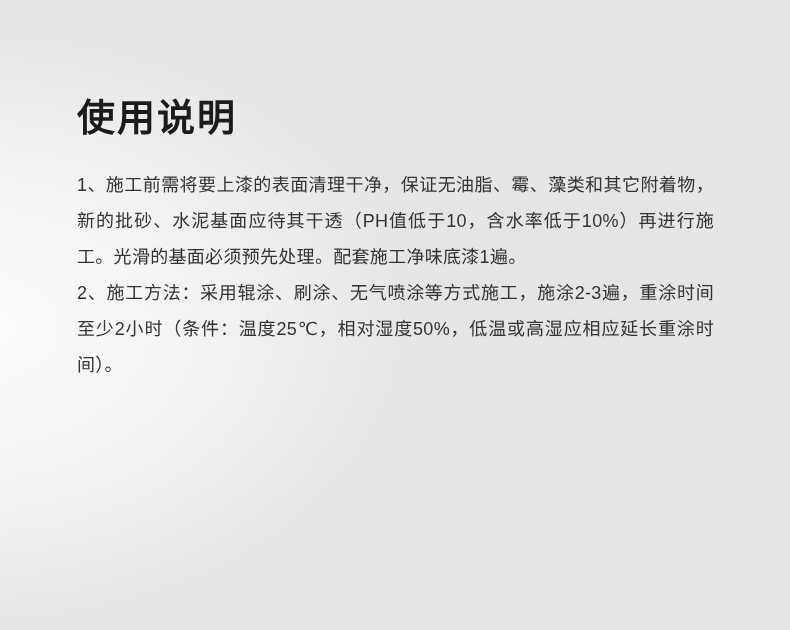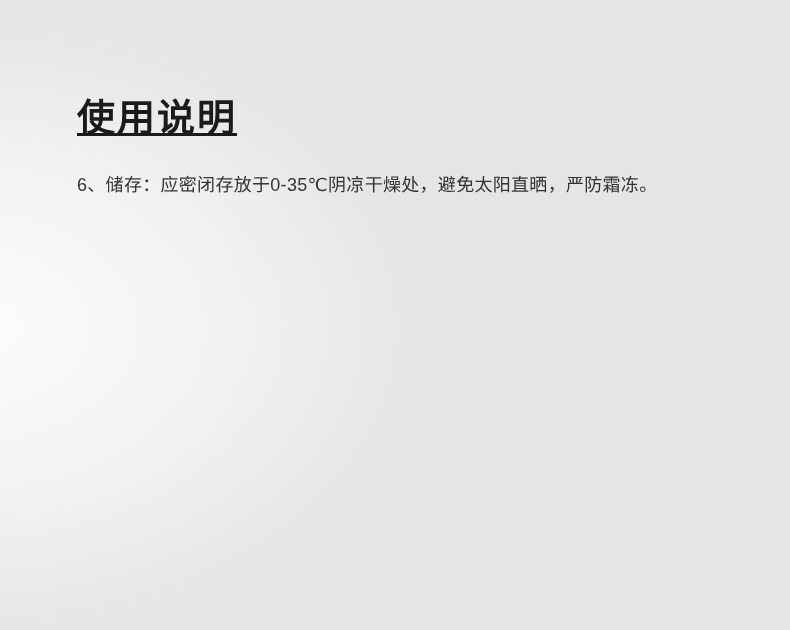--- a/index.html
+++ b/index.html
@@ -31,39 +31,39 @@
     padding: 95px 76px 0 77px;
     box-sizing: border-box;
   }
   .page-title {
     margin: 0 0 24px 0;
     font-size: 38px;
     line-height: 1.25;
     font-weight: 700;
     letter-spacing: 2px;
     color: #1b1b1b;
-    text-decoration: underline;
   }
   .instruction-item {
     margin: 0;
     font-size: 18px;
     line-height: 36px;
     letter-spacing: 0.3px;
     color: #333333;
     text-align: justify;
     text-justify: inter-ideograph;
   }
 </style>
 </head>
 <body>
 
 <div class="canvas">
   <div class="content">
     <h1 class="page-title">使用说明</h1>
 
+    <p class="instruction-item">1、施工前需将要上漆的表面清理干净，保证无油脂、霉、藻类和其它附着物，新的批砂、水泥基面应待其干透（PH值低于10，含水率低于10%）再进行施工。光滑的基面必须预先处理。配套施工净味底漆1遍。</p>
+
+    <p class="instruction-item">2、施工方法：采用辊涂、刷涂、无气喷涂等方式施工，施涂2-3遍，重涂时间至少2小时（条件：温度25℃，相对湿度50%，低温或高湿应相应延长重涂时间）。</p>
 
 
 
 
-
-    <p class="instruction-item">6、储存：应密闭存放于0-35℃阴凉干燥处，避免太阳直晒，严防霜冻。</p>
   </div>
 </div>
 
 </body></html>

